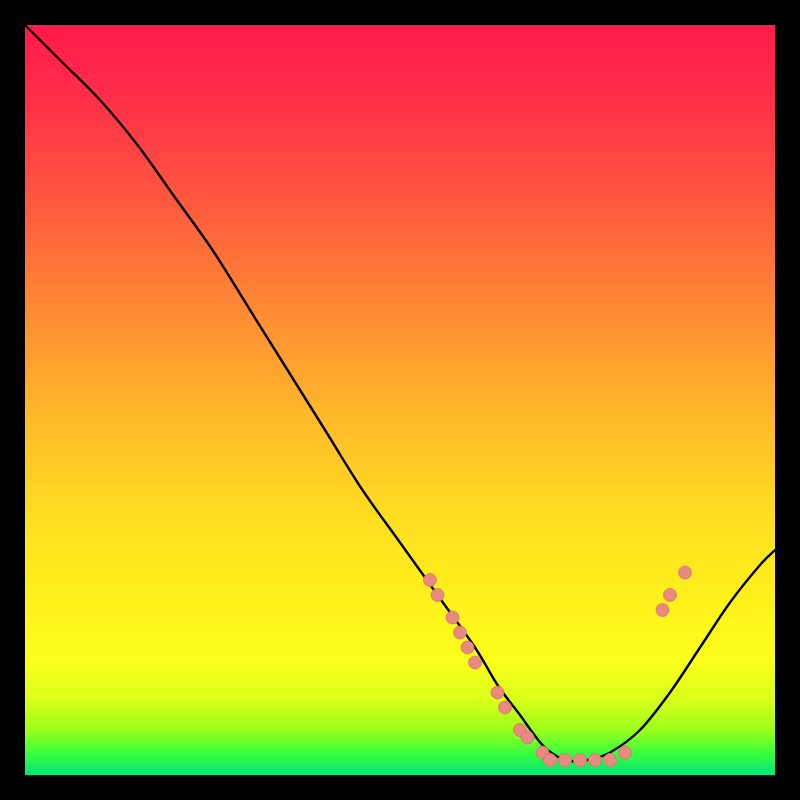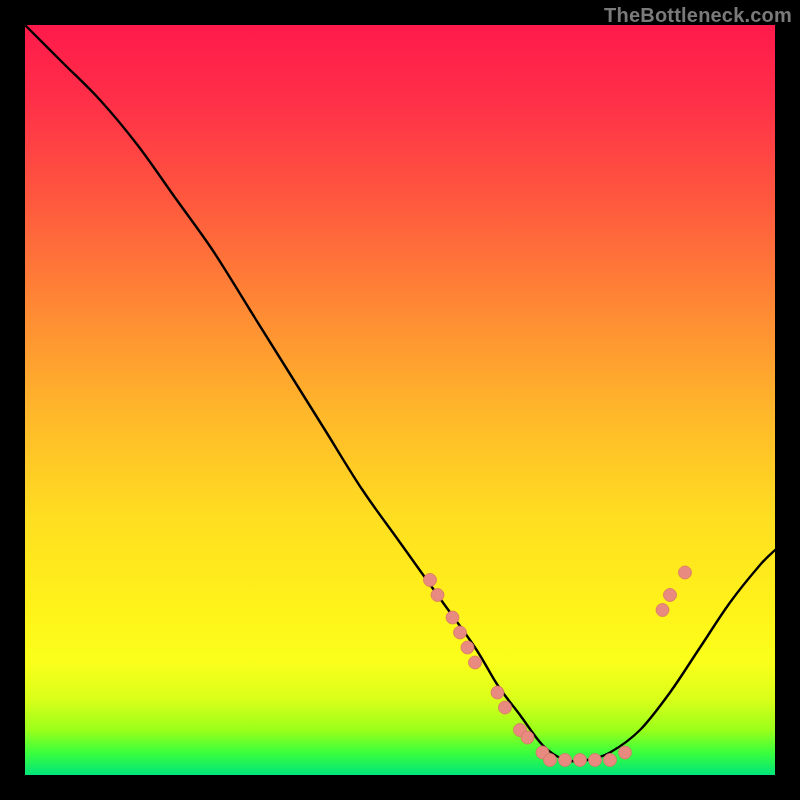--- a/index.html
+++ b/index.html
@@ -83,14 +83,13 @@
           <circle cx="555" cy="735" r="6.5" fill="#e98a80" stroke="#d87268" stroke-width="0.8"></circle>
           <circle cx="570" cy="735" r="6.5" fill="#e98a80" stroke="#d87268" stroke-width="0.8"></circle>
           <circle cx="585" cy="735" r="6.5" fill="#e98a80" stroke="#d87268" stroke-width="0.8"></circle>
           <circle cx="600" cy="727.5" r="6.5" fill="#e98a80" stroke="#d87268" stroke-width="0.8"></circle>
           <circle cx="637.5" cy="585" r="6.5" fill="#e98a80" stroke="#d87268" stroke-width="0.8"></circle>
           <circle cx="645" cy="570" r="6.5" fill="#e98a80" stroke="#d87268" stroke-width="0.8"></circle>
           <circle cx="660" cy="547.5" r="6.5" fill="#e98a80" stroke="#d87268" stroke-width="0.8"></circle>
         </g>
     </svg>
   </div>
-  <div class="watermark">TheBottleneck.com</div>
 </div>
 
 </body></html>

